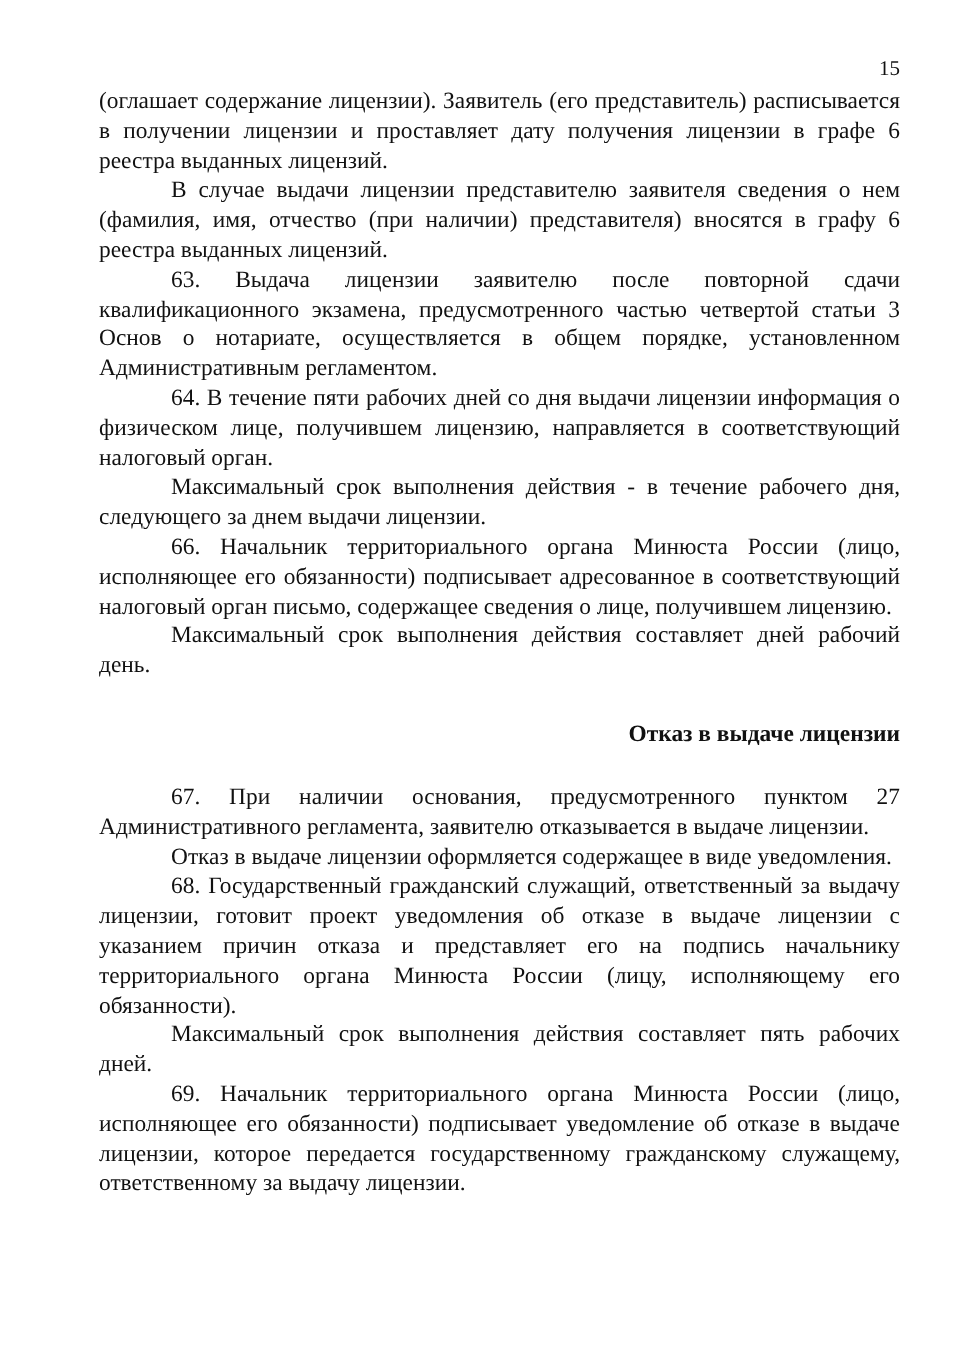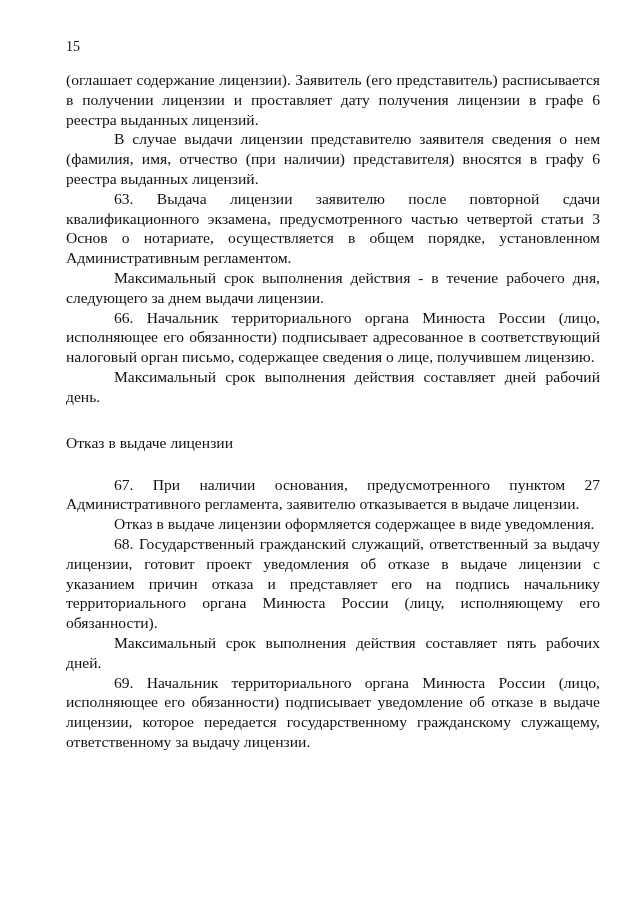--- a/index.html
+++ b/index.html
@@ -2,37 +2,38 @@
 <html><head>
 <meta charset="utf-8">
 <style>
   html, body { margin: 0; padding: 0; background: #ffffff; }
   body { width: 640px; height: 905px; position: relative; overflow: hidden; }
   .page {
     position: absolute; left: 66px; top: 38px; width: 534px;
     font-family: "Liberation Serif", serif; font-size: 15.6px; color: #111;
     line-height: 19.8px;
   }
-  .pagenum { text-align: left; font-size: 14px; line-height: 18px; margin-bottom: 14px; }
+  .pagenum { text-align: right; font-size: 14px; line-height: 18px; margin-bottom: 2px; }
   p { margin: 0; text-align: justify; text-align-last: left; }
   p.ind { text-indent: 48px; }
   h2 {
-    font-family: "Liberation Serif", serif; font-weight: normal; font-size: 15.6px;
-    text-align: left; margin: 26px 0 22px 0; line-height: 20px;
+    font-family: "Liberation Serif", serif; font-weight: bold; font-size: 15.6px;
+    text-align: right; margin: 26px 0 22px 0; line-height: 20px;
   }
 </style>
 </head>
 <body>
 
 <div class="page">
   <div class="pagenum">15</div>
 
   <p>(оглашает содержание лицензии). Заявитель (его представитель) расписывается в получении лицензии и проставляет дату получения лицензии в графе 6 реестра выданных лицензий.</p>
   <p class="ind">В случае выдачи лицензии представителю заявителя сведения о нем (фамилия, имя, отчество (при наличии) представителя) вносятся в графу 6 реестра выданных лицензий.</p>
   <p class="ind">63. Выдача лицензии заявителю после повторной сдачи квалификационного экзамена, предусмотренного частью четвертой статьи 3 Основ о нотариате, осуществляется в общем порядке, установленном Административным регламентом.</p>
+  <p class="ind">64. В течение пяти рабочих дней со дня выдачи лицензии информация о физическом лице, получившем лицензию, направляется в соответствующий налоговый орган.</p>
   <p class="ind">Максимальный срок выполнения действия - в течение рабочего дня, следующего за днем выдачи лицензии.</p>
   <p class="ind">66. Начальник территориального органа Минюста России (лицо, исполняющее его обязанности) подписывает адресованное в соответствующий налоговый орган письмо, содержащее сведения о лице, получившем лицензию.</p>
   <p class="ind">Максимальный срок выполнения действия составляет дней рабочий день.</p>
 
   <h2>Отказ в выдаче лицензии</h2>
 
   <p class="ind">67. При наличии основания, предусмотренного пунктом 27 Административного регламента, заявителю отказывается в выдаче лицензии.</p>
   <p class="ind">Отказ в выдаче лицензии оформляется содержащее в виде уведомления.</p>
   <p class="ind">68. Государственный гражданский служащий, ответственный за выдачу лицензии, готовит проект уведомления об отказе в выдаче лицензии с указанием причин отказа и представляет его на подпись начальнику территориального органа Минюста России (лицу, исполняющему его обязанности).</p>
   <p class="ind">Максимальный срок выполнения действия составляет пять рабочих дней.</p>

